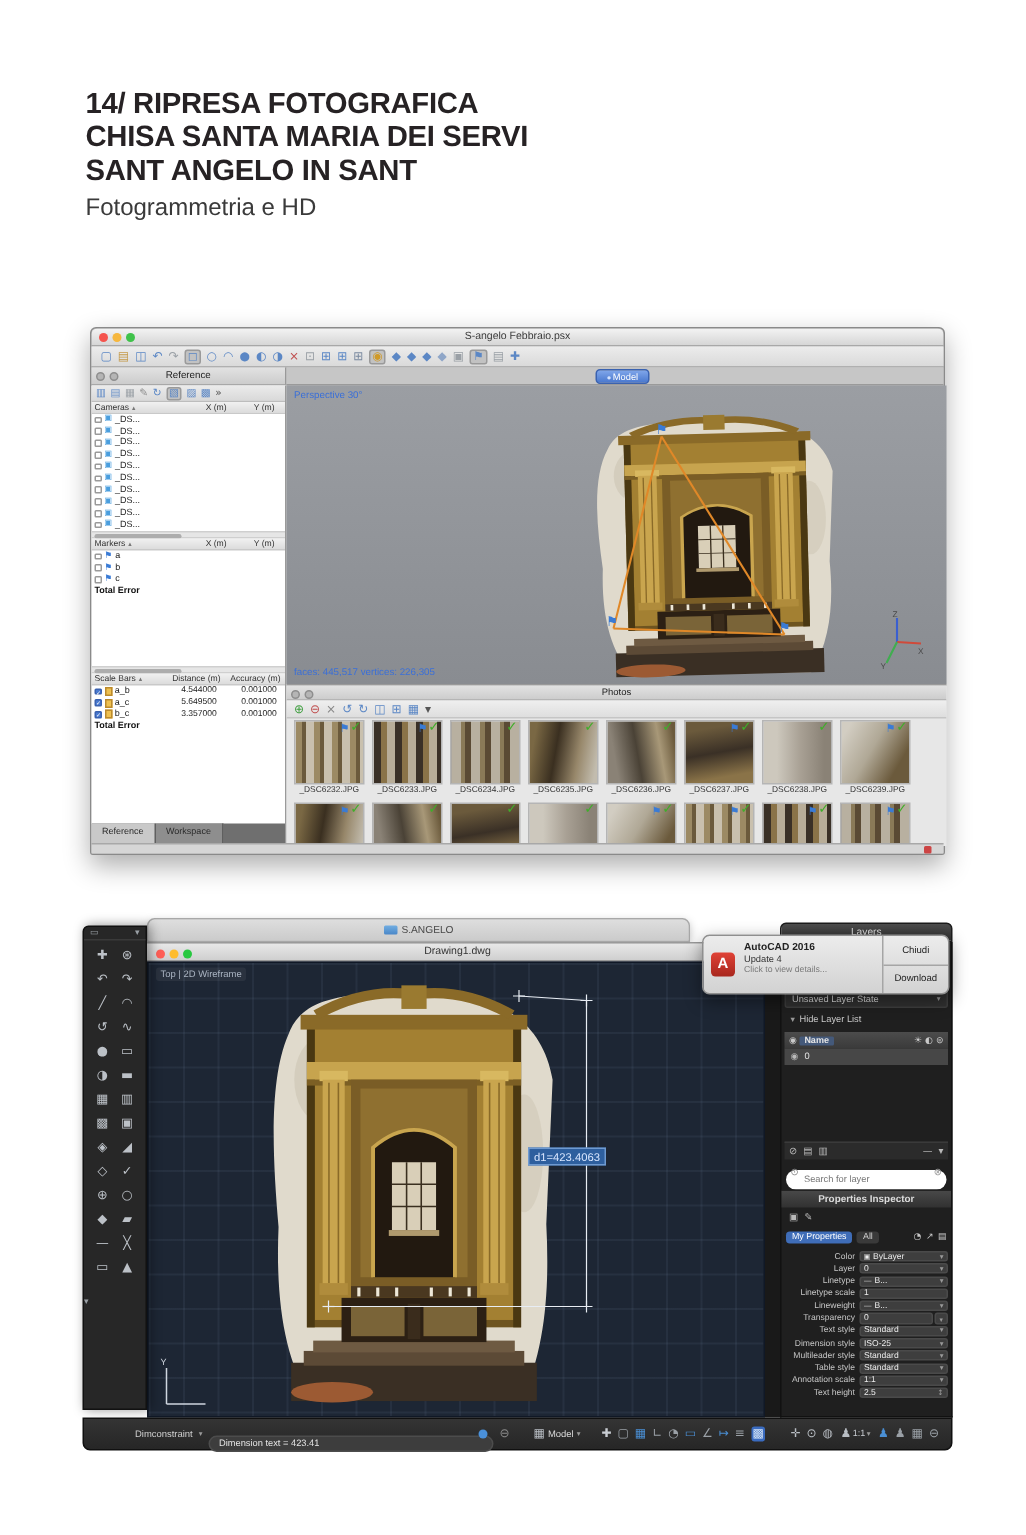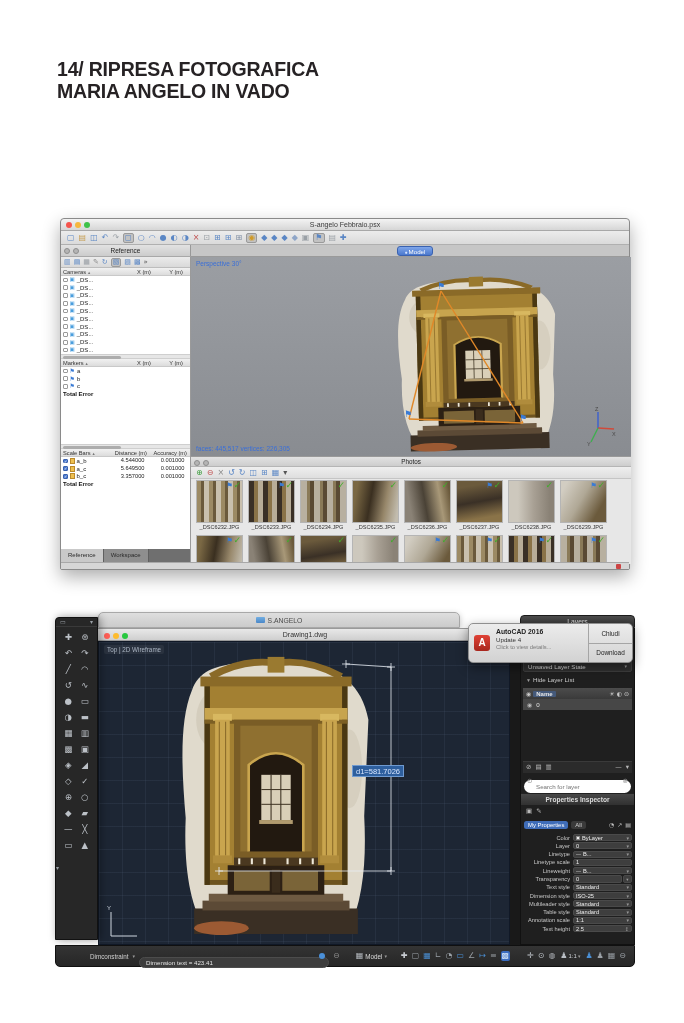--- a/index.html
+++ b/index.html
@@ -233,21 +233,23 @@
     <rect x="134" y="211" width="2" height="6" fill="#eee8d8"></rect>
     <rect x="54" y="218" width="92" height="30" fill="#2c2014"></rect>
     <rect x="60" y="224" width="34" height="20" fill="#7a6438"></rect>
     <rect x="106" y="224" width="34" height="20" fill="#7a6438"></rect>
     <rect x="96" y="222" width="8" height="24" fill="#3a2c1c"></rect>
   </symbol>
 </svg>
 
 <div class="abs heading">
   <h1>14/ RIPRESA FOTOGRAFICA</h1>
-  <h1>MARIA ANGELO IN VADO</h1>
+  <h1>CHISA SANTA MARIA DEI SERVI</h1>
+  <h1>SANT ANGELO IN SANT</h1>
+  <div class="sub">Fotogrammetria e HD</div>
 </div>
 
 <div class="abs ps-win">
   <div class="ps-titlebar">
     <span class="tl r" style="left:5px"></span>
     <span class="tl y" style="left:14px"></span>
     <span class="tl g" style="left:23px"></span>
     <span>S-angelo Febbraio.psx</span>
   </div>
   <div class="ps-toolbar">
@@ -718,21 +720,21 @@
         <line x1="243" y1="22" x2="251" y2="22"></line>
           <line x1="247" y1="18" x2="247" y2="26"></line>
         <line x1="288" y1="25" x2="296" y2="25"></line>
           <line x1="292" y1="21" x2="292" y2="29"></line>
         <line x1="116" y1="229" x2="124" y2="229"></line>
           <line x1="120" y1="225" x2="120" y2="233"></line>
         <line x1="288" y1="229" x2="296" y2="229"></line>
           <line x1="292" y1="225" x2="292" y2="233"></line>
       </g>
     </svg>
-    <div class="dim-label">d1=581.7026</div>
+    <div class="dim-label">d1=423.4063</div>
     <div class="vc-label">
       <span>Top | 2D Wireframe</span>
     </div>
     <svg class="ucs" viewBox="0 0 40 38">
       <line x1="8" y1="34" x2="8" y2="10" stroke="#cfd6df" stroke-width="1"></line>
       <line x1="8" y1="34" x2="34" y2="34" stroke="#cfd6df" stroke-width="1"></line>
       <text x="4" y="8">Y</text>
     </svg>
   </div>
 

